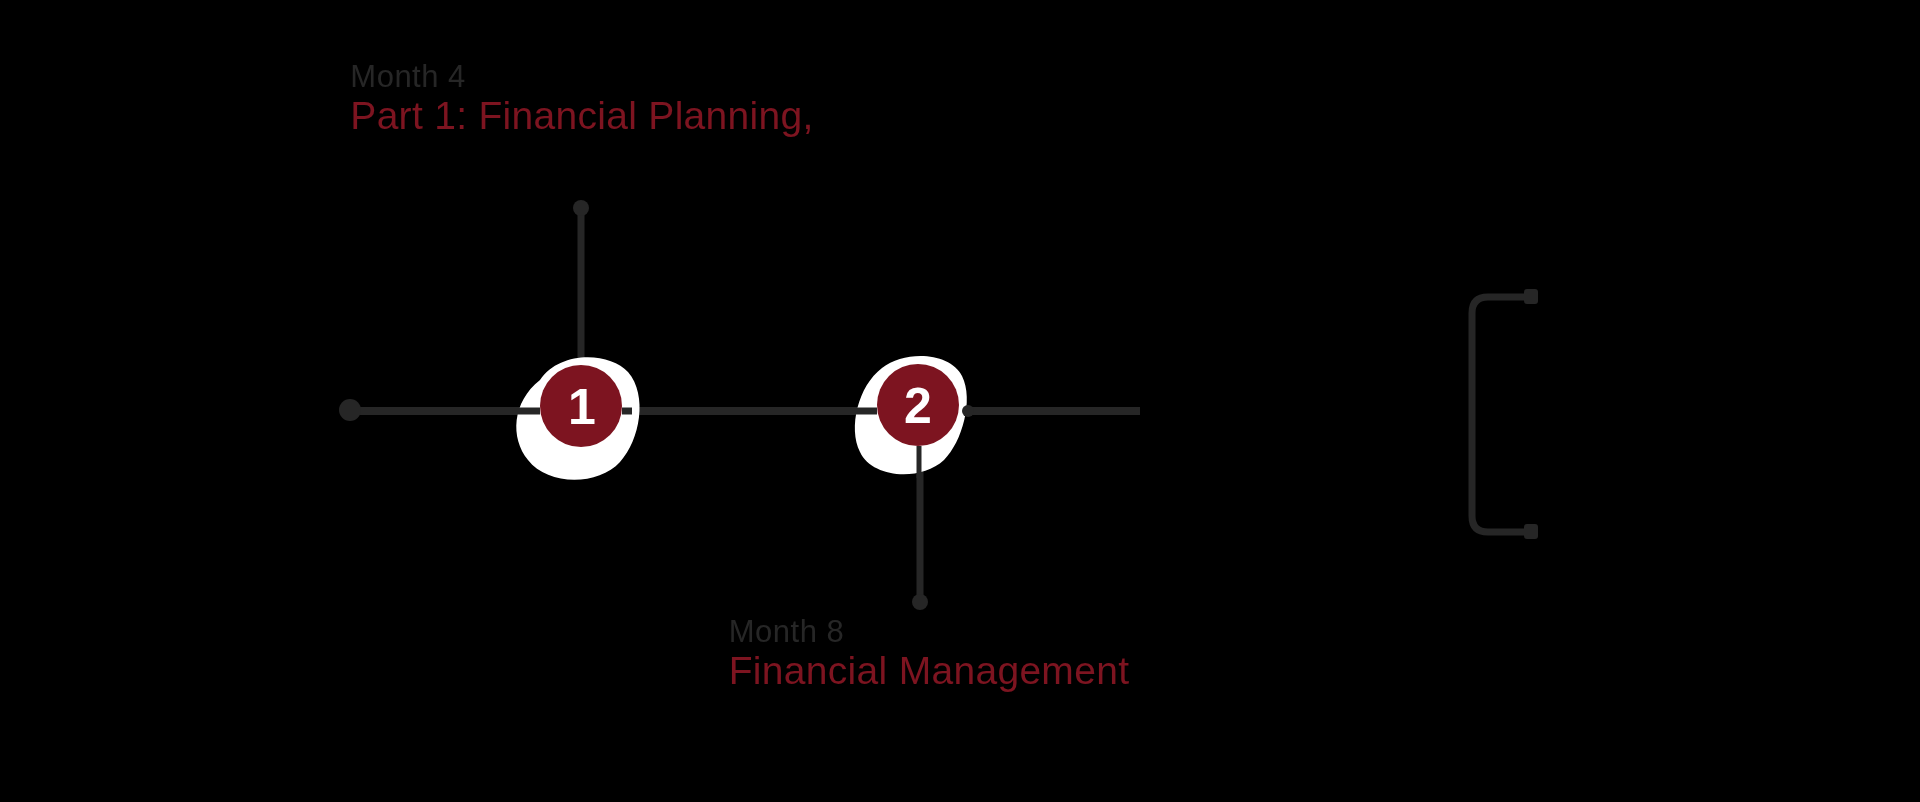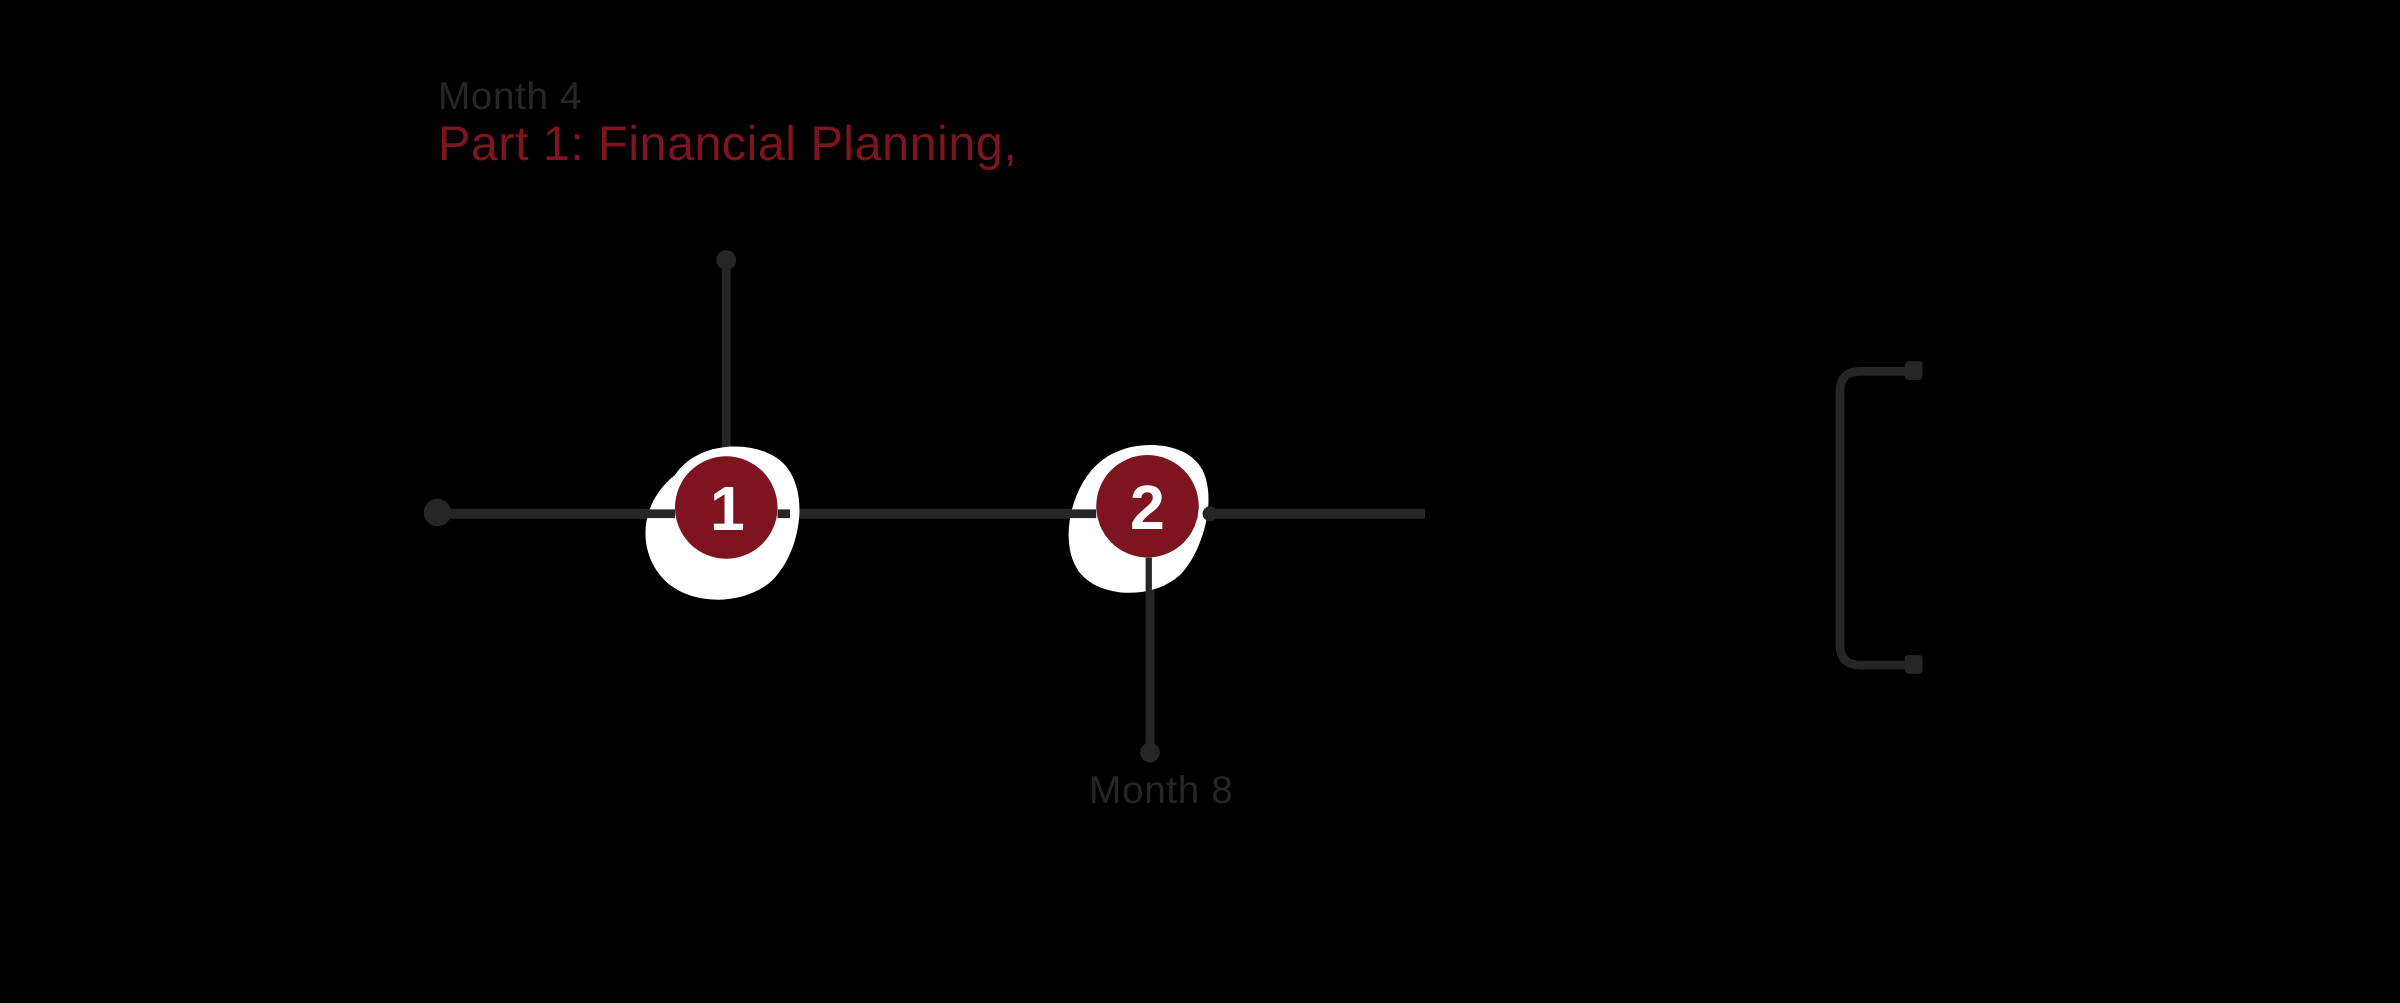--- a/index.html
+++ b/index.html
@@ -76,13 +76,14 @@
 <div class="step-number" style="left:582px; top:407px;">1</div>
 <div class="step-number" style="left:918px; top:406px;">2</div>
 
 <div class="label-block" style="left:582px; top:58px;">
   <div class="month">Month 4</div>
   <div class="part">Part 1: Financial Planning,</div>
 </div>
 
 <div class="label-block" style="left:929px; top:613px;">
   <div class="month">Month 8</div>
+  <div class="part">Financial Management</div>
 </div>
 
 </body></html>

